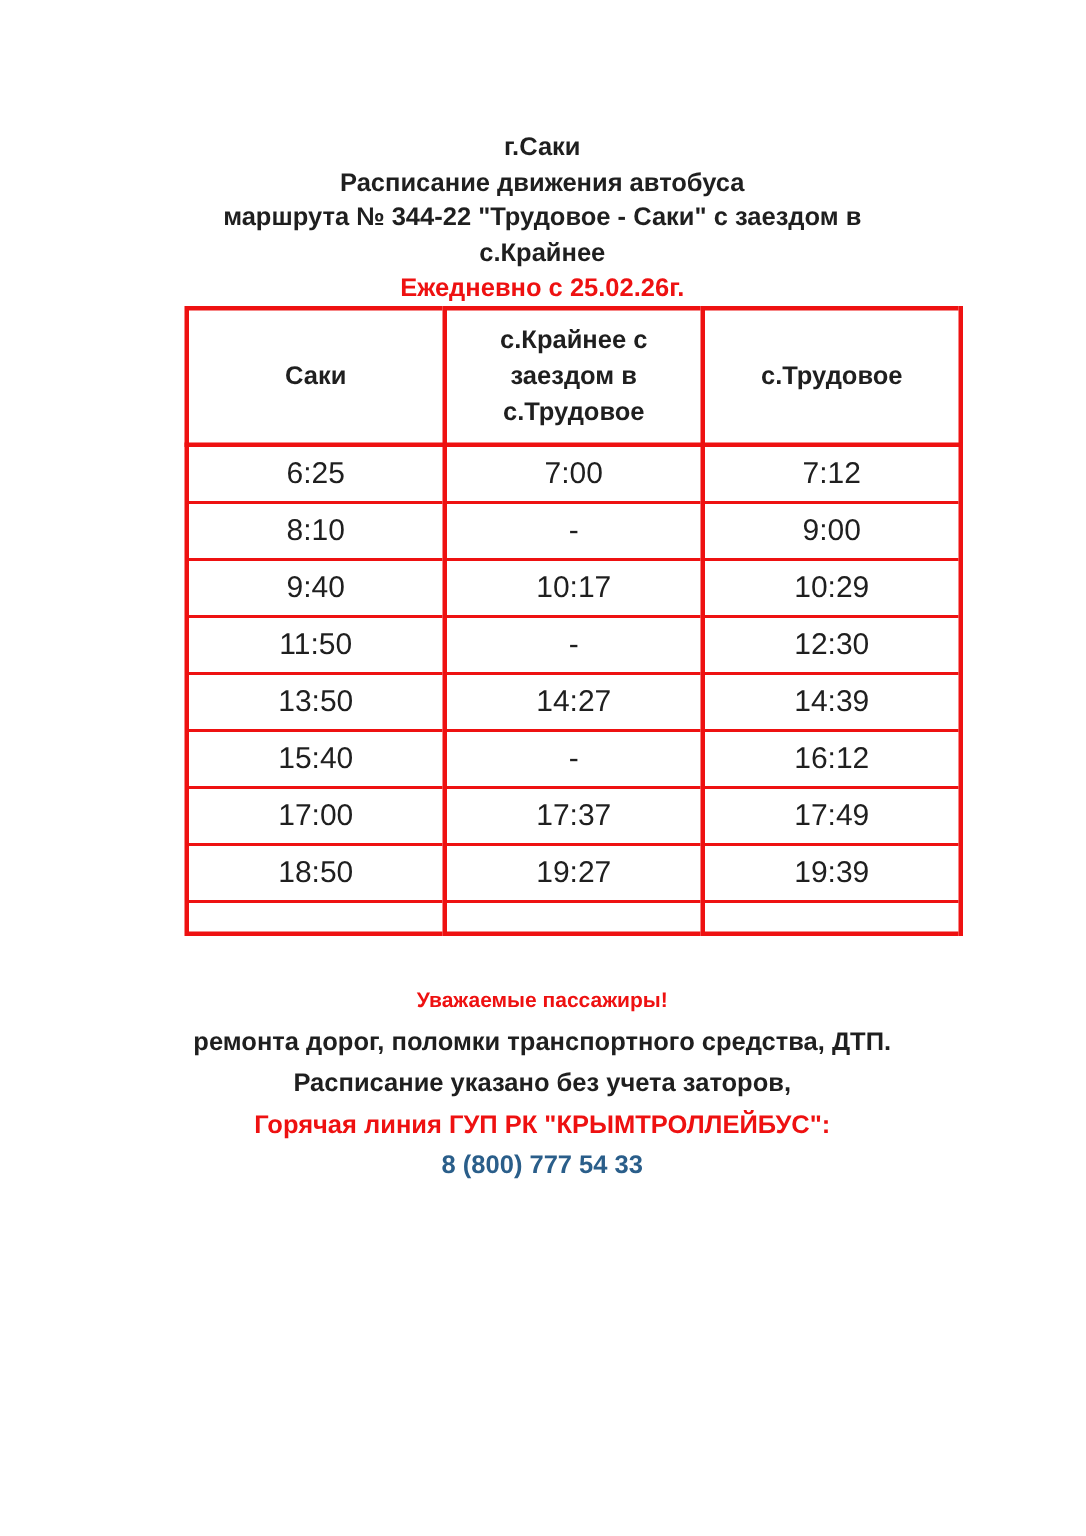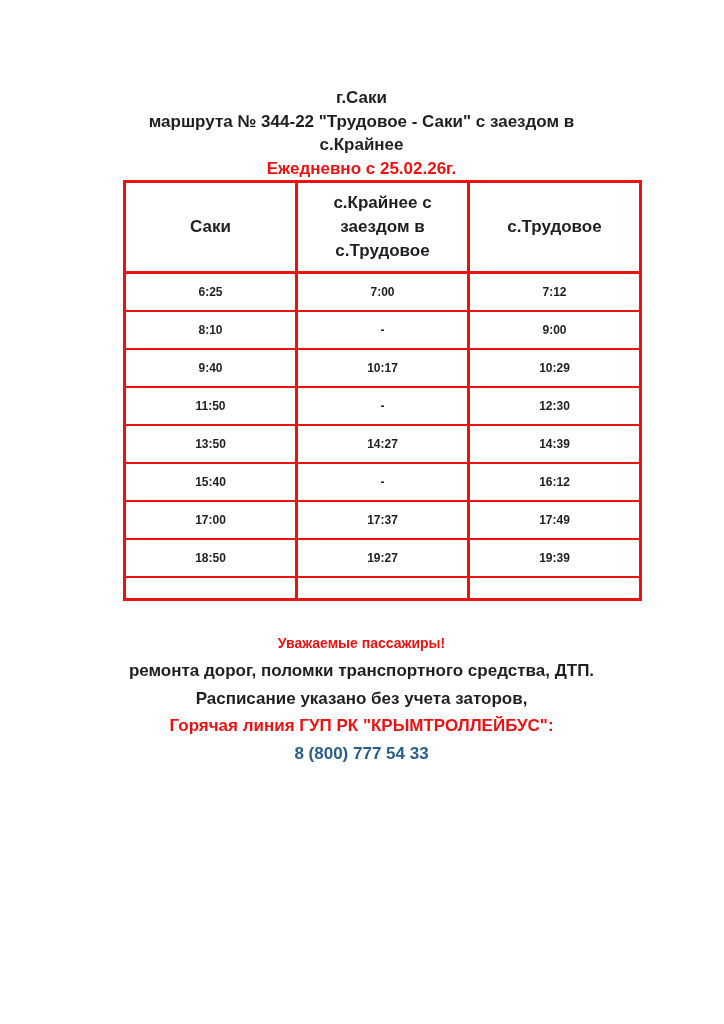--- a/index.html
+++ b/index.html
@@ -58,43 +58,44 @@
   }
   table.schedule thead th {
     height: 74px;
     font-size: 17px;
     line-height: 24px;
     border-bottom-width: 3px;
     font-weight: 700;
   }
   table.schedule td {
     height: 22px;
-    font-size: 12px;
+    font-size: 20px;
     line-height: 20px;
-    font-weight: 700;
+    font-weight: 400;
   }
   .hwrap { margin: 0 auto; }
   .hwrap.narrow { max-width: 115px; }
 
   .notice { margin-top: 29px; }
   .notice .n-line {
     font-size: 17px;
     line-height: 27.5px;
     white-space: nowrap;
   }
   .notice .n-title { font-size: 14px; }
 </style>
 </head>
 <body>
 
 <div class="page">
   <div class="content">
 
     <div class="title-block">
       <div class="t-line">г.Саки</div>
+      <div class="t-line">Расписание движения автобуса</div>
       <div class="t-line">маршрута № 344-22 "Трудовое - Саки" с заездом в</div>
       <div class="t-line">с.Крайнее</div>
       <div class="t-line red-text">Ежедневно с 25.02.26г.</div>
     </div>
 
     <table class="schedule">
       <thead>
         <tr>
           <th>
             <div class="hwrap">Саки</div>

